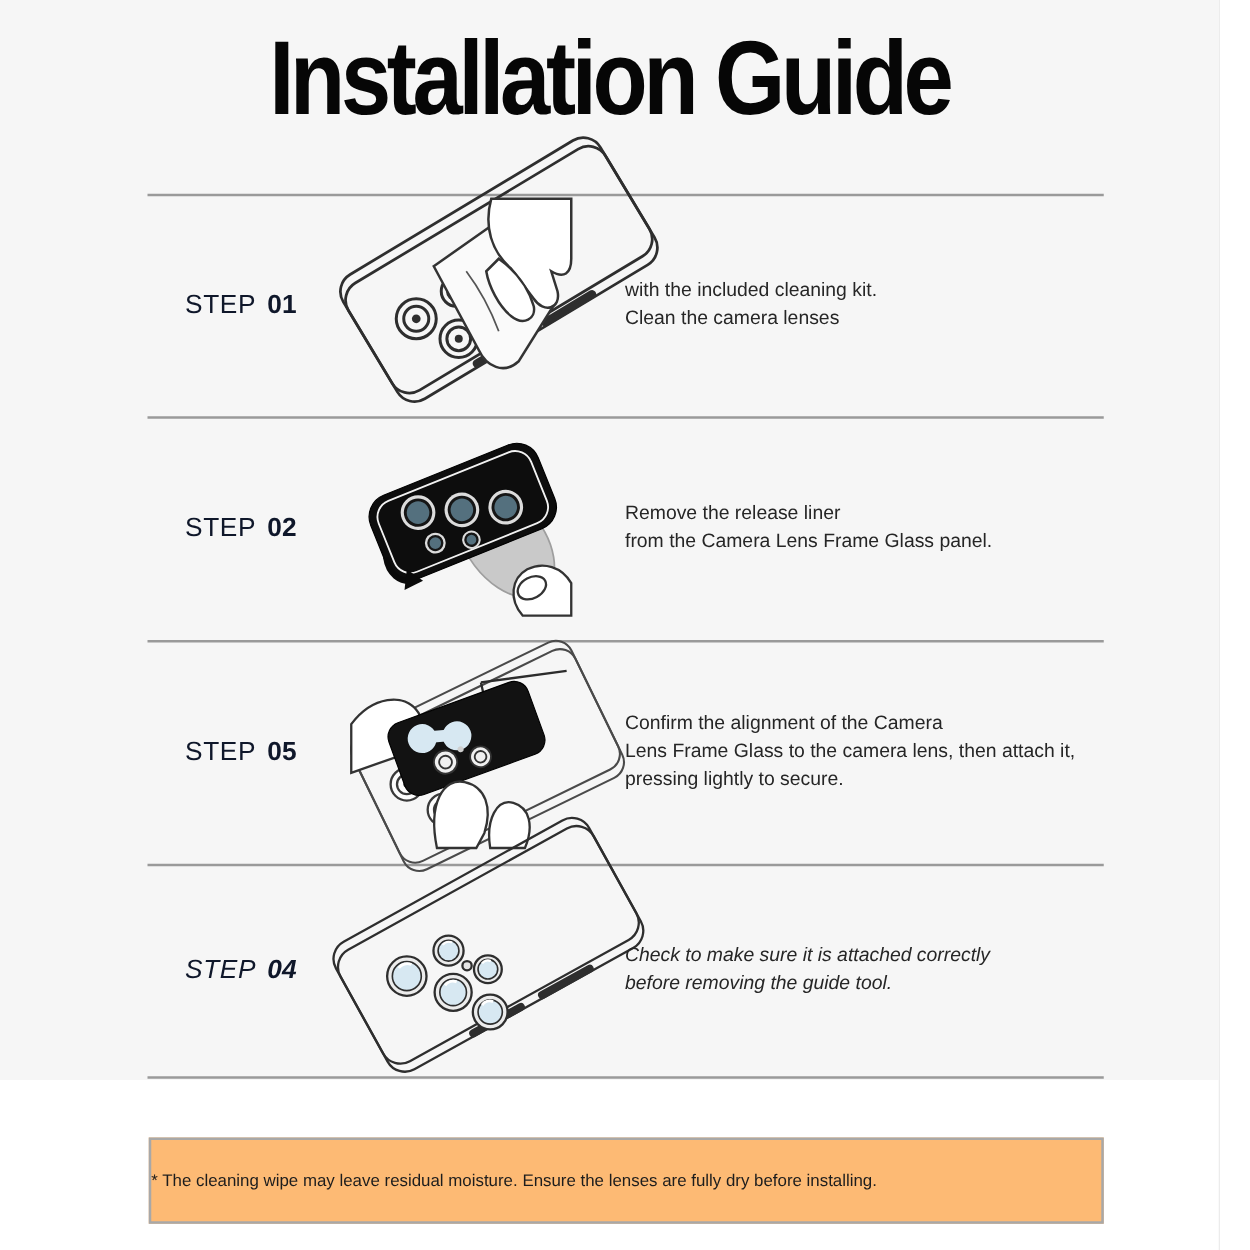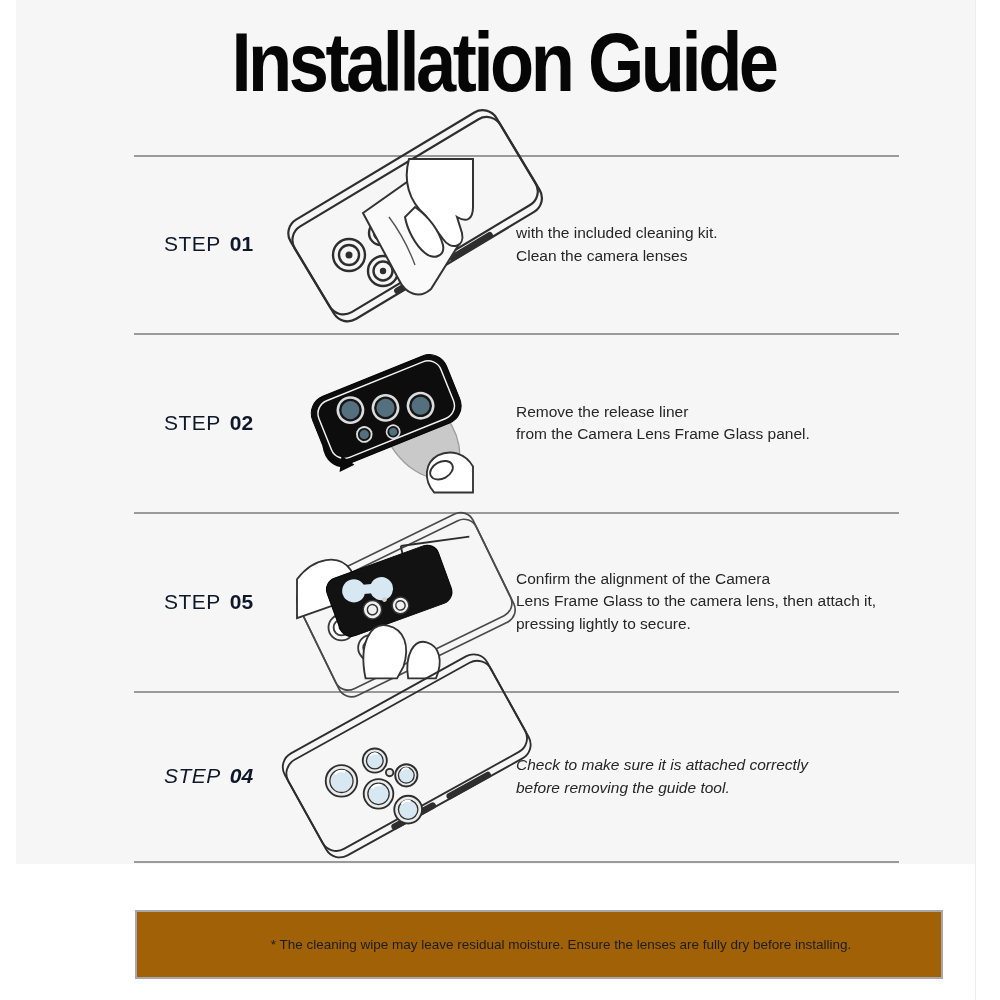--- a/index.html
+++ b/index.html
@@ -1,20 +1,20 @@
 <!DOCTYPE html>
 <html><head>
 <meta charset="utf-8">
 <style>
   html,body{margin:0;padding:0;}
   body{
     width:1000px;height:1000px;background:#ffffff;position:relative;
     font-family:"Liberation Sans", sans-serif;color:#1f1f1f;overflow:hidden;
   }
-  .canvas{position:absolute;left:16px;top:0;width:975px;height:864px;background:#f6f6f6;}
+  .canvas{position:absolute;left:0;top:0;width:975px;height:864px;background:#f6f6f6;}
   .right-strip{position:absolute;left:975px;top:0;width:25px;height:1000px;background:#ffffff;border-left:1px solid #ececec;}
 
   .title{
     position:absolute;left:0;top:14px;width:975px;text-align:center;
     font-weight:800;font-size:84px;letter-spacing:-4px;color:#060606;
     transform:scaleX(0.86);transform-origin:50% 50%;white-space:nowrap;
   }
 
   .divider{position:absolute;left:118px;width:765px;height:2px;background:#9a9a9a;}
   #div1{top:155px}#div2{top:333px}#div3{top:512px}#div4{top:691px}#div5{top:861px}
@@ -35,22 +35,22 @@
   #row4 .step-art{margin-top:10px;}
   .step-art svg{display:block;width:100%;height:100%;overflow:visible;}
 
   .step-desc{
     position:absolute;left:500px;top:50%;transform:translateY(-50%);
     font-size:15.5px;line-height:22.5px;color:#262626;white-space:nowrap;
   }
 
   .footnote-box{
     position:absolute;left:119px;top:910px;width:760px;height:65px;
-    background:#a16207;border:2px solid #a8a8a8;
-    display:flex;align-items:center;justify-content:center;padding-left:44px;
+    background:#fdba74;border:2px solid #a8a8a8;
+    display:flex;align-items:center;
   }
   .footnote-box span{font-size:13.5px;color:#1d1d1d;}
 </style>
 </head>
 <body>
 
 <div class="canvas">
 
   <div class="title">Installation Guide</div>
 

